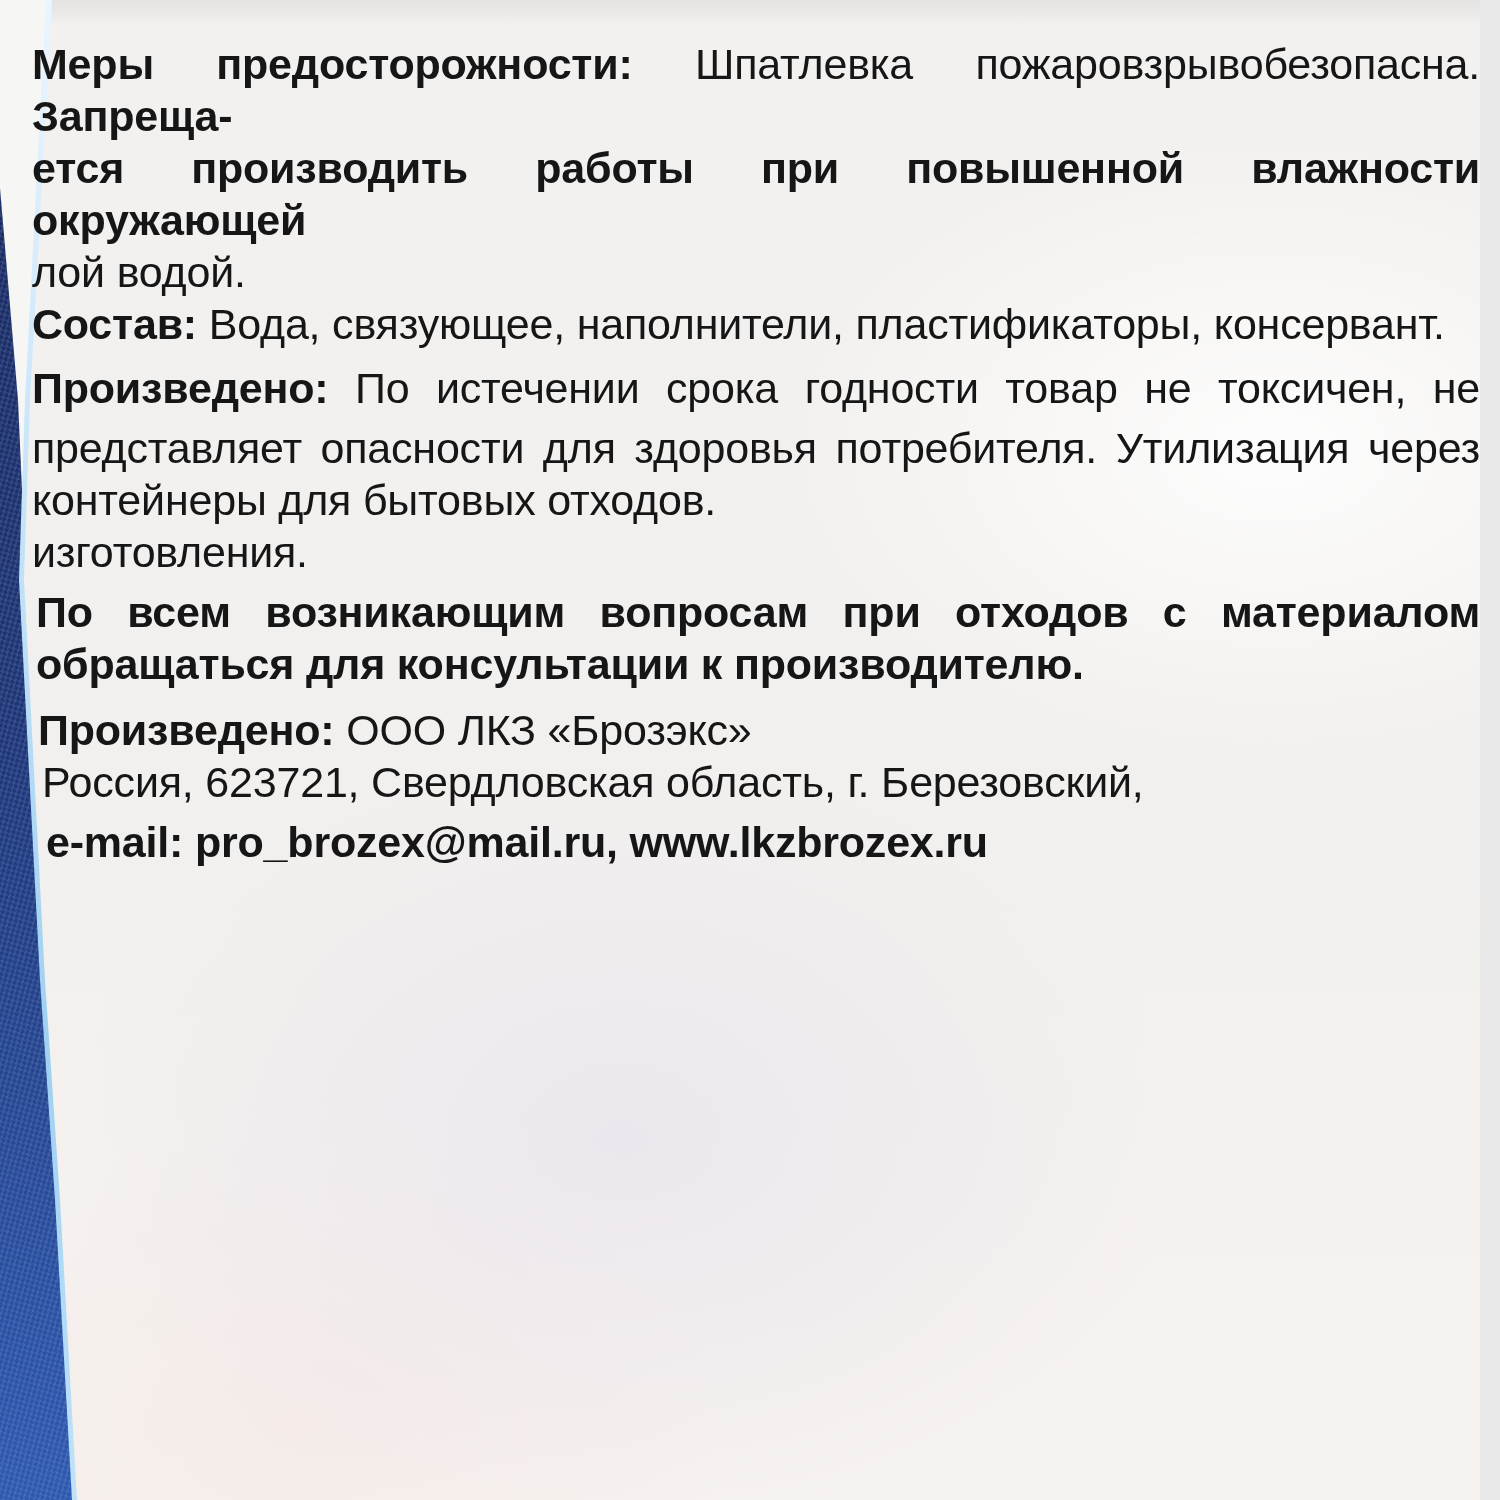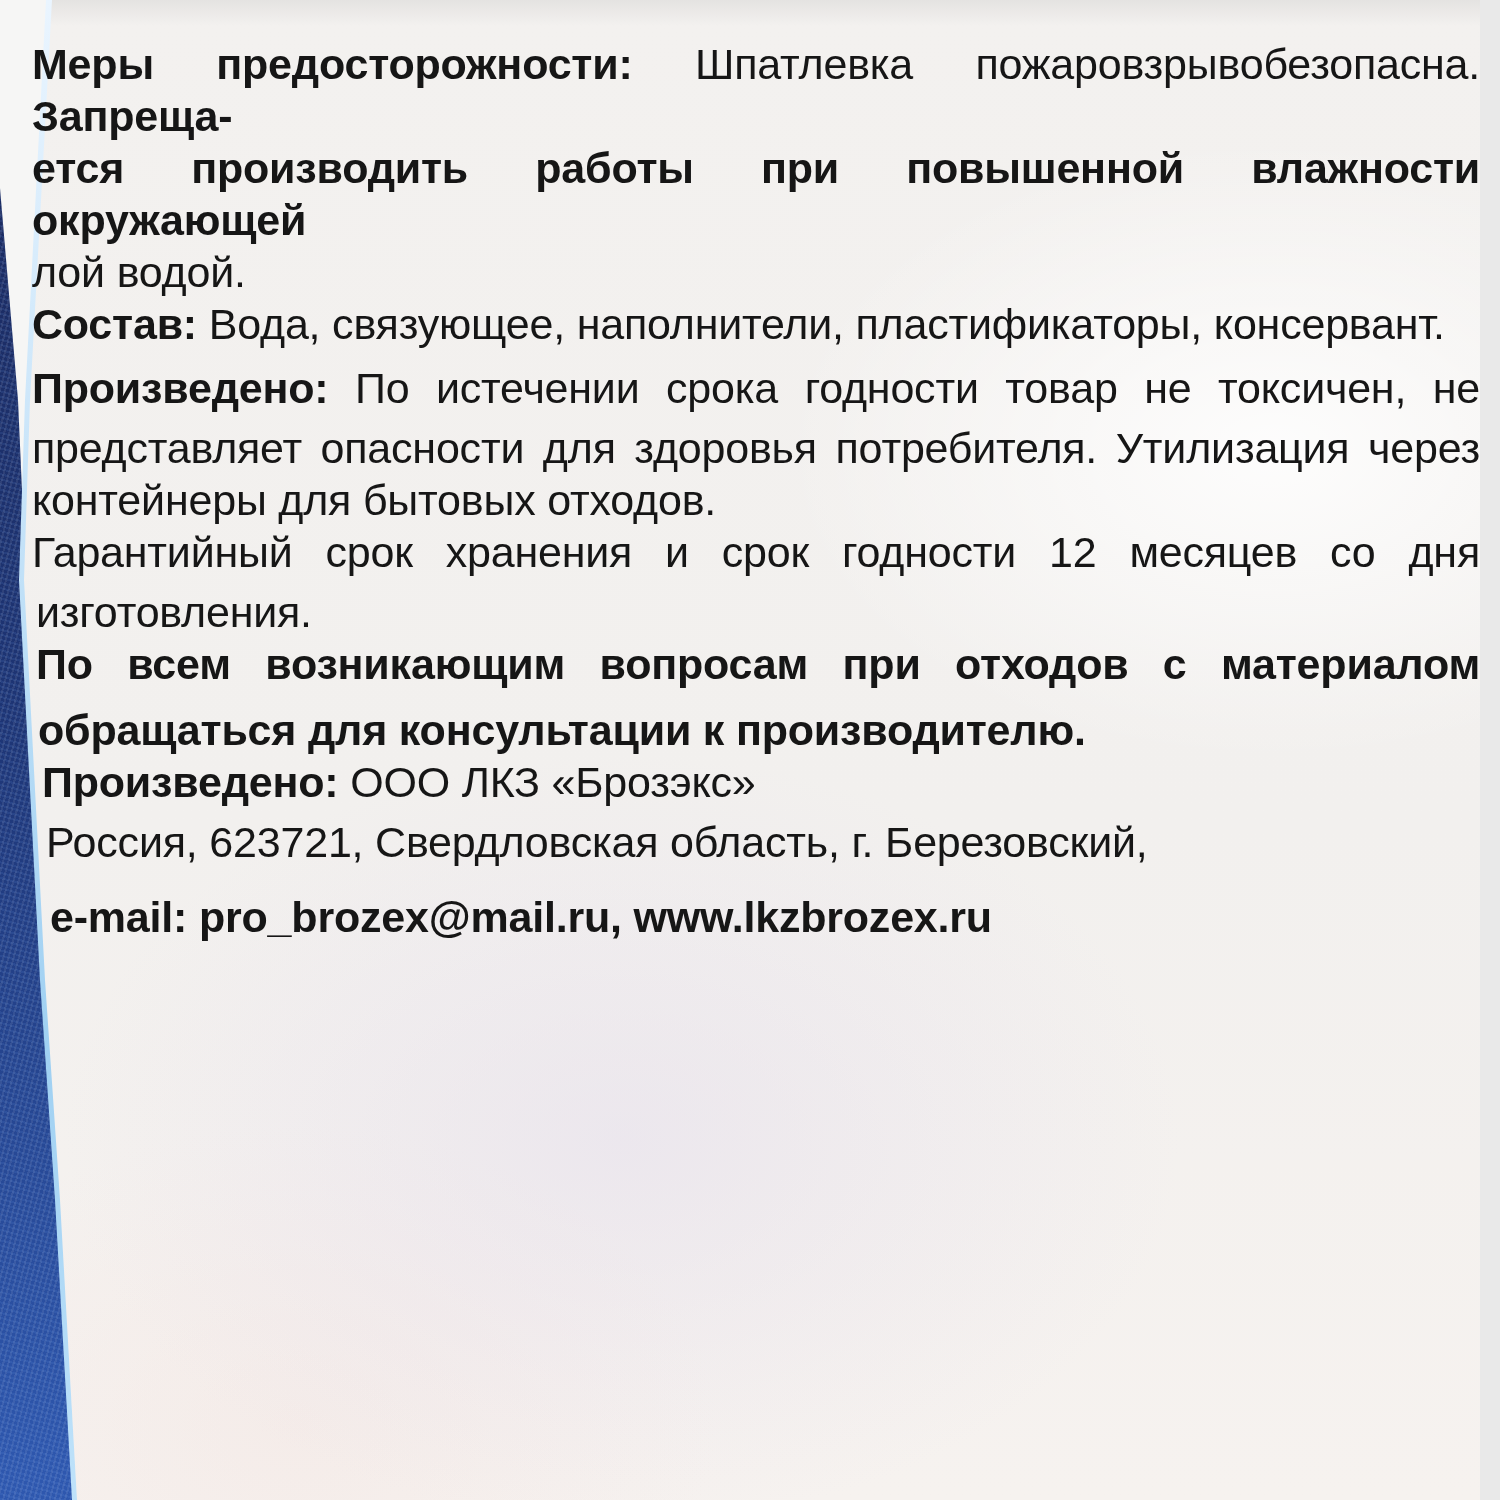--- a/index.html
+++ b/index.html
@@ -70,21 +70,20 @@
   <div class="edge"></div>
   <div class="sheet"></div>
   <div class="label-text">
       <div class="line justify"><span class="b">Меры предосторожности:</span><span class="r"> Шпатлевка пожаровзрывобезопасна. </span><span class="b">Запреща-</span></div>
       <div class="line justify"><span class="b">ется производить работы при повышенной влажности окружающей</span></div>
       <div class="line"><span class="r">лой водой.</span></div>
       <div class="line"><span class="b">Состав:</span><span class="r"> Вода, связующее, наполнители, пластификаторы, консервант.</span></div>
       <div class="line justify"><span class="b">Произведено:</span><span class="r"> По истечении срока годности товар не токсичен, не</span></div>
       <div class="line justify"><span class="r">представляет опасности для здоровья потребителя. Утилизация через</span></div>
       <div class="line"><span class="r">контейнеры для бытовых отходов.</span></div>
-      <div class="line justify"><span class="r">Гарантийный срок хранения и срок годности 12 месяцев со дня</span></div>
       <div class="line"><span class="r">изготовления.</span></div>
       <div class="line justify"><span class="b">По всем возникающим вопросам при отходов с материалом</span></div>
       <div class="line"><span class="b">обращаться для консультации к производителю.</span></div>
       <div class="line"><span class="b">Произведено:</span><span class="r"> ООО ЛКЗ «Брозэкс»</span></div>
       <div class="line"><span class="r">Россия, 623721, Свердловская область, г. Березовский,</span></div>
       <div class="line"><span class="b">e-mail: pro_brozex@mail.ru, www.lkzbrozex.ru</span></div>
     </div>
 </div>
 
 </body></html>

